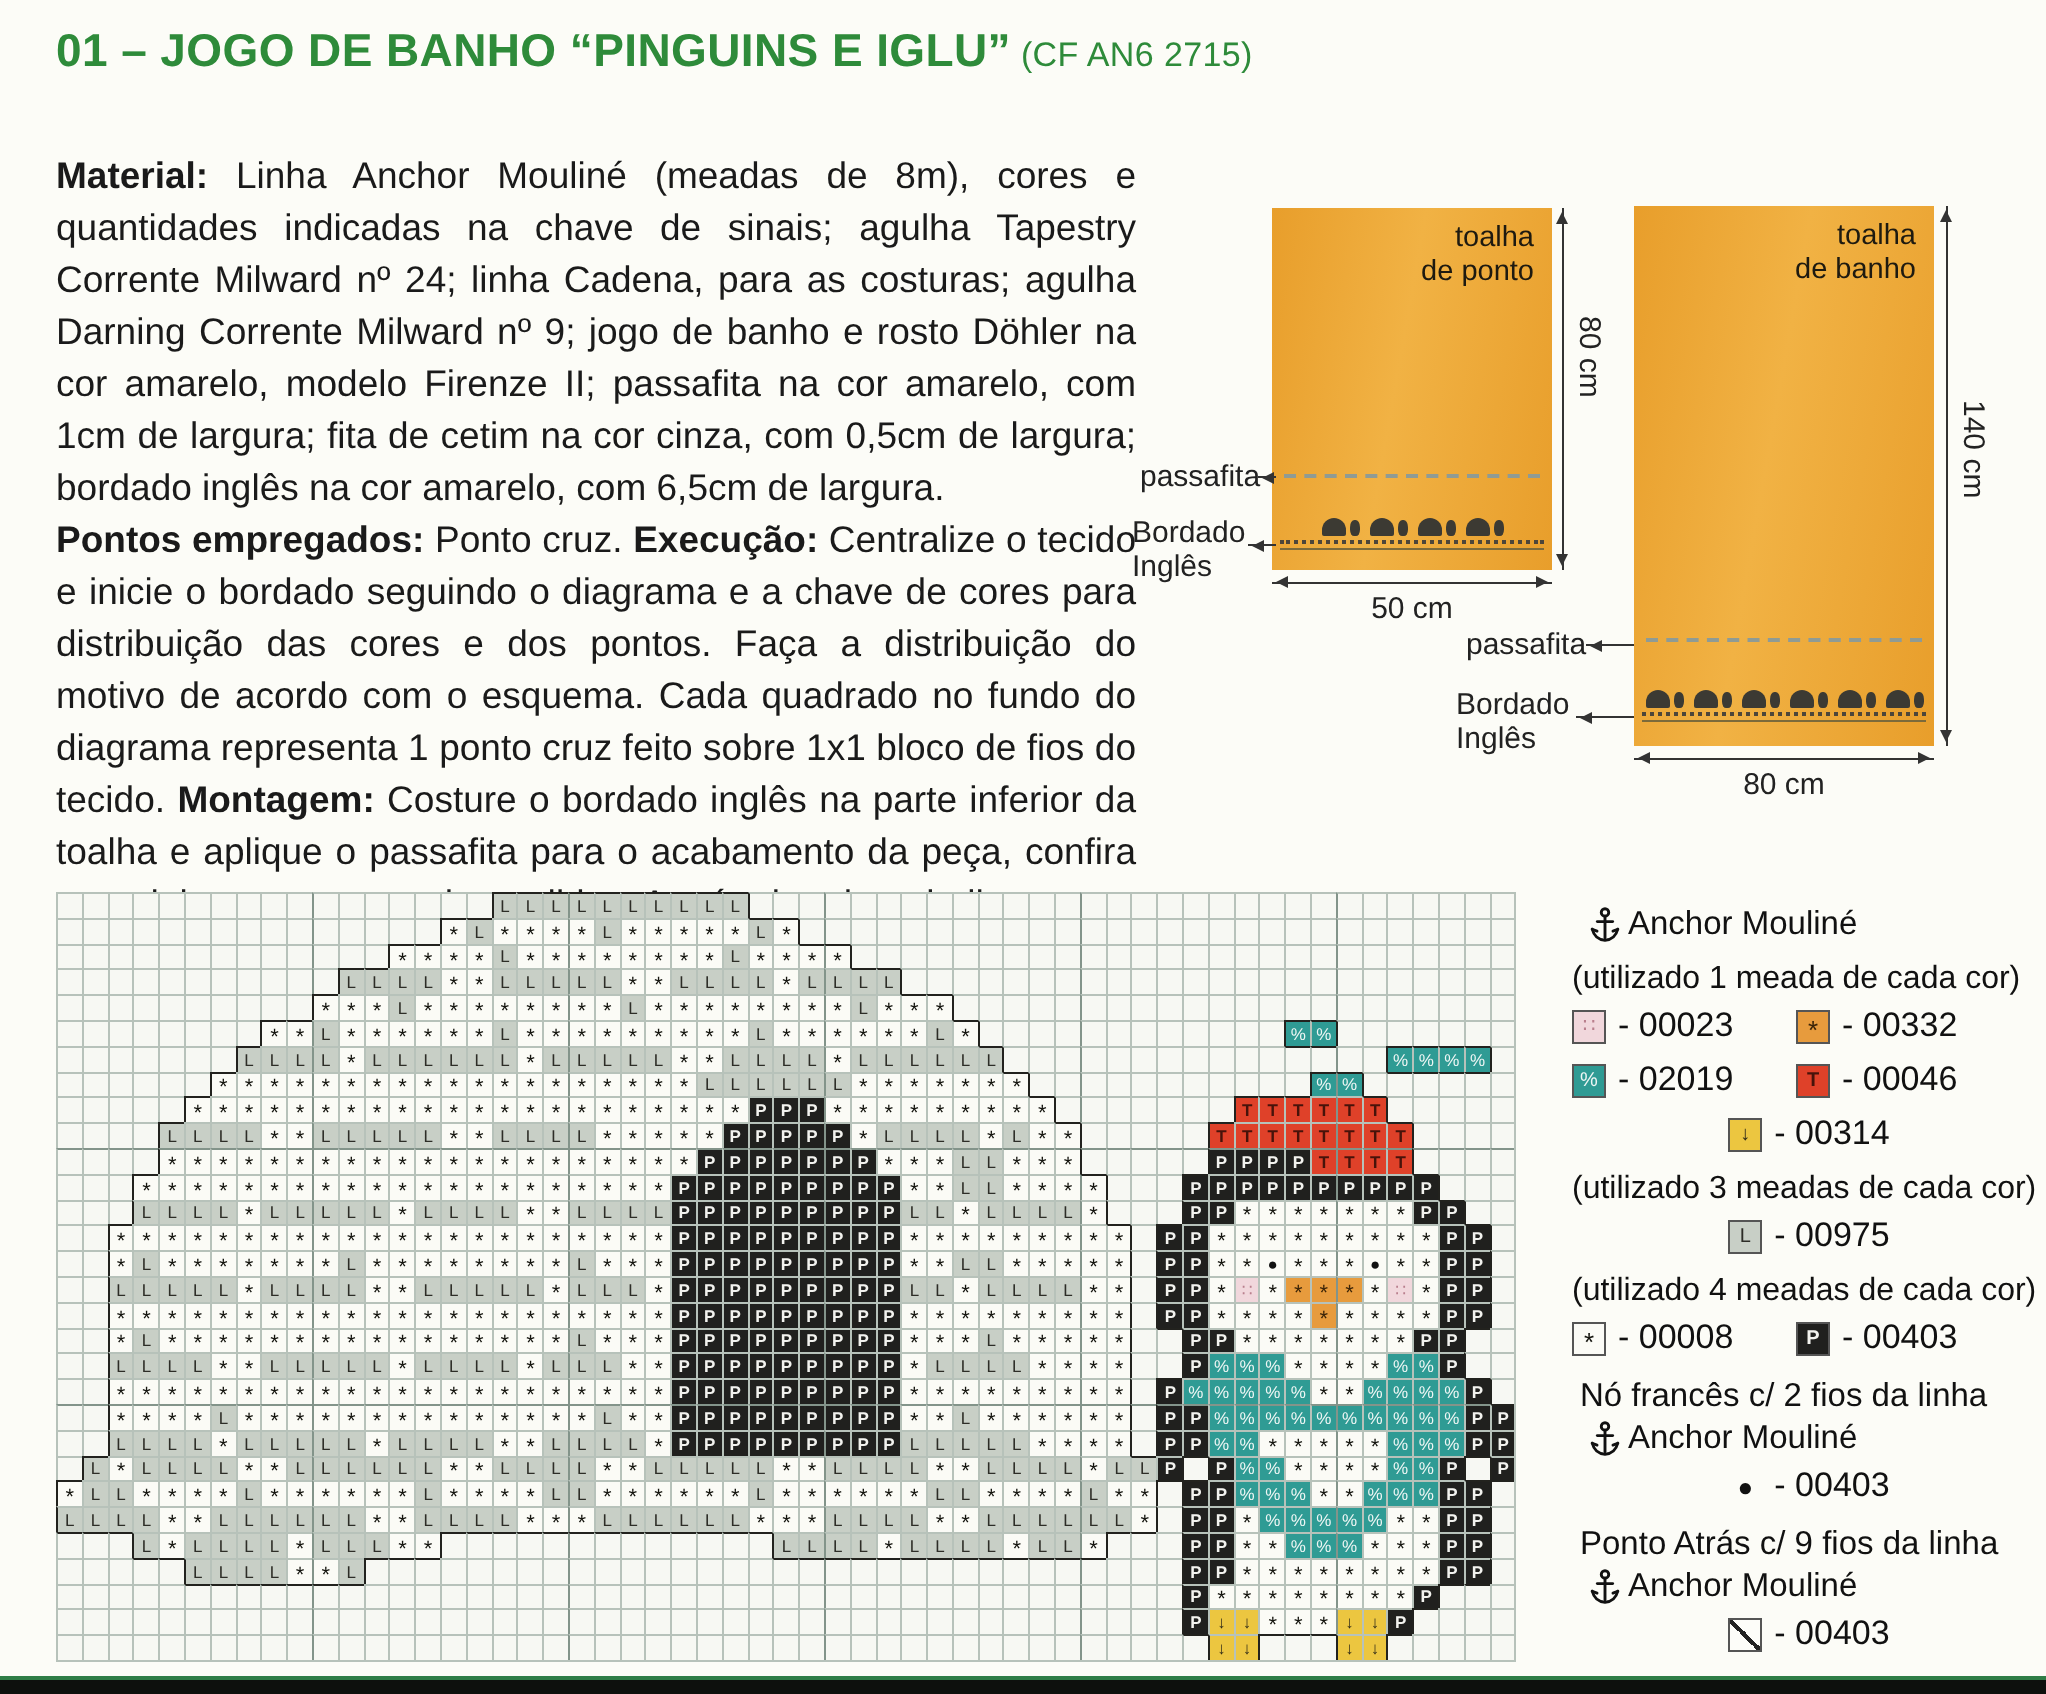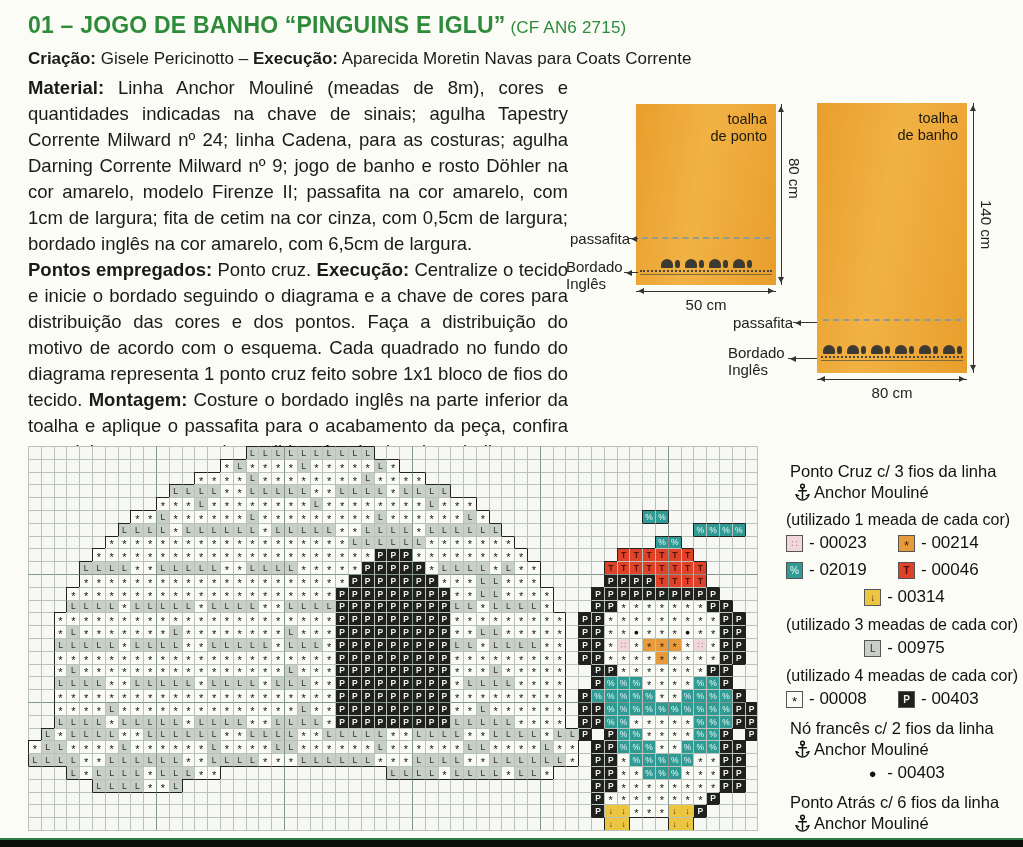--- a/index.html
+++ b/index.html
@@ -64,23 +64,20 @@
 </style>
 </head>
 <body>
 
 <div id="page">
 
   <div id="title" class="abs">
     <span>01 – JOGO DE BANHO “PINGUINS E IGLU”</span><span class="code"> (CF AN6 2715)</span>
   </div>
 
-  <div id="credits" class="abs">
-    <b>Criação:</b><span> Gisele Pericinotto – </span><b>Execução:</b><span> Aparecida Moretin Navas para Coats Corrente</span>
-  </div>
 
   <div id="bodytext" class="abs">
     <p><b>Material:</b><span> Linha Anchor Mouliné (meadas de 8m), cores e quantidades indicadas na chave de sinais; agulha Tapestry Corrente Milward nº 24; linha Cadena, para as costuras; agulha Darning Corrente Milward nº 9; jogo de banho e rosto Döhler na cor amarelo, modelo Firenze II; passafita na cor amarelo, com 1cm de largura; fita de cetim na cor cinza, com 0,5cm de largura; bordado inglês na cor amarelo, com 6,5cm de largura.</span></p>
     <p><b>Pontos empregados:</b><span> Ponto cruz. </span><b>Execução:</b><span> Centralize o tecido e inicie o bordado seguindo o diagrama e a chave de cores para distribuição das cores e dos pontos. Faça a distribuição do motivo de acordo com o esquema. Cada quadrado no fundo do diagrama representa 1 ponto cruz feito sobre 1x1 bloco de fios do tecido. </span><b>Montagem:</b><span> Costure o bordado inglês na parte inferior da toalha e aplique o passafita para o acabamento da peça, confira o modelo no esquema de medidas. Ao término do trabalho, passe a peça pelo avesso com o auxílio de um pano úmido.</span></p>
   </div>
 
   <div class="towel" style="left:636px;top:104px;width:140px;height:181px;">
     <div class="tname">
       <div>toalha</div>
       <div>de ponto</div>
@@ -4133,21 +4130,20 @@
         <span style="color: rgb(46, 42, 24);">↓</span>
       </div>
       <div class="cell" style="border-top-color: rgb(34, 34, 30); border-left-color: rgb(34, 34, 30);"></div>
       <div class="cell"></div>
       <div class="cell"></div>
       <div class="cell"></div>
       <div class="cell"></div>
     </div>
 
   <div id="legend">
-      <div class="lg-title">Ponto Cruz c/ 3 fios da linha</div>
       <div class="lg-brand">
         <svg width="17" height="19" viewBox="0 0 20 22">
           <g fill="none" stroke="#111" stroke-width="1.7" stroke-linecap="round">
             <circle cx="10" cy="3.6" r="2.2"></circle>
             <line x1="10" y1="5.8" x2="10" y2="18.5"></line>
             <line x1="5.5" y1="9" x2="14.5" y2="9"></line>
             <path d="M2.5 13.5 Q4 19.5 10 20 Q16 19.5 17.5 13.5"></path>
             <path d="M2.5 13.5 l2.8 1.1"></path>
             <path d="M17.5 13.5 l-2.8 1.1"></path>
           </g>
@@ -4160,21 +4156,21 @@
           <span class="lg-item">
             <span class="symbox" style="background: rgb(241, 215, 220);">
               <span style="color: rgb(185, 127, 141);">∷</span>
             </span>
             <span>- 00023</span>
           </span>
           <span class="lg-item">
             <span class="symbox" style="background: rgb(231, 155, 61);">
               <span class="st" style="color: rgb(60, 37, 8);">*</span>
             </span>
-            <span>- 00214</span>
+            <span>- 00332</span>
           </span>
         </div>
         <div class="lg-row two">
           <span class="lg-item">
             <span class="symbox" style="background: rgb(47, 155, 148);">
               <span style="color: rgb(238, 246, 244);">%</span>
             </span>
             <span>- 02019</span>
           </span>
           <span class="lg-item">
@@ -4236,21 +4232,21 @@
         <span>Anchor Mouliné</span>
       </div>
       <div class="lg-rows">
         <div class="lg-row center">
           <span class="lg-item">
             <span class="symdot">●</span>
             <span>- 00403</span>
           </span>
         </div>
       </div>
-      <div class="lg-title">Ponto Atrás c/ 6 fios da linha</div>
+      <div class="lg-title">Ponto Atrás c/ 9 fios da linha</div>
       <div class="lg-brand">
         <svg width="17" height="19" viewBox="0 0 20 22">
           <g fill="none" stroke="#111" stroke-width="1.7" stroke-linecap="round">
             <circle cx="10" cy="3.6" r="2.2"></circle>
             <line x1="10" y1="5.8" x2="10" y2="18.5"></line>
             <line x1="5.5" y1="9" x2="14.5" y2="9"></line>
             <path d="M2.5 13.5 Q4 19.5 10 20 Q16 19.5 17.5 13.5"></path>
             <path d="M2.5 13.5 l2.8 1.1"></path>
             <path d="M17.5 13.5 l-2.8 1.1"></path>
           </g>

